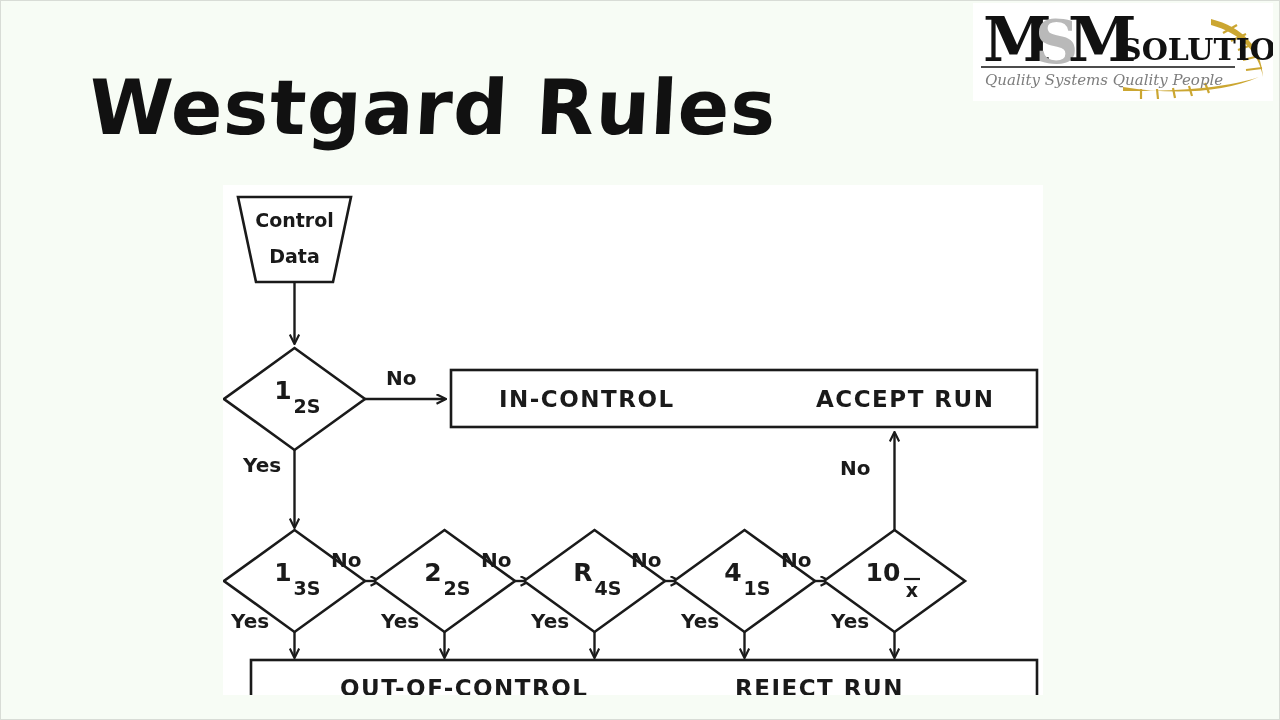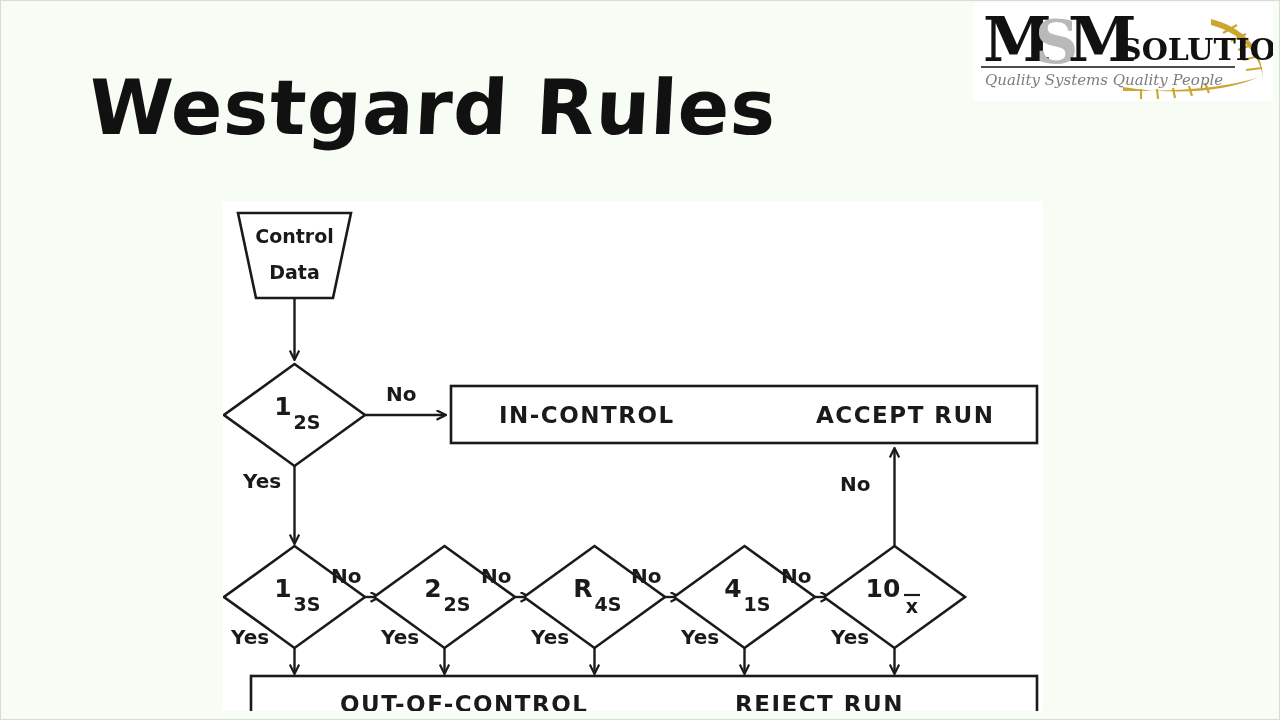--- a/index.html
+++ b/index.html
@@ -43,21 +43,21 @@
     color: #111111;
     letter-spacing: 1px;
     white-space: nowrap;
     transform: skewX(-3deg);
   }
 
   
   #diagram-panel {
     position: absolute;
     left: 222px;
-    top: 200px;
+    top: 184px;
     width: 820px;
     height: 510px;
     background: #fca5a5;
   }
   #flow-svg { display: block; }
 
   .node-label {
     font-family: "DejaVu Sans", sans-serif;
     font-weight: bold;
     fill: #1a1a1a;

